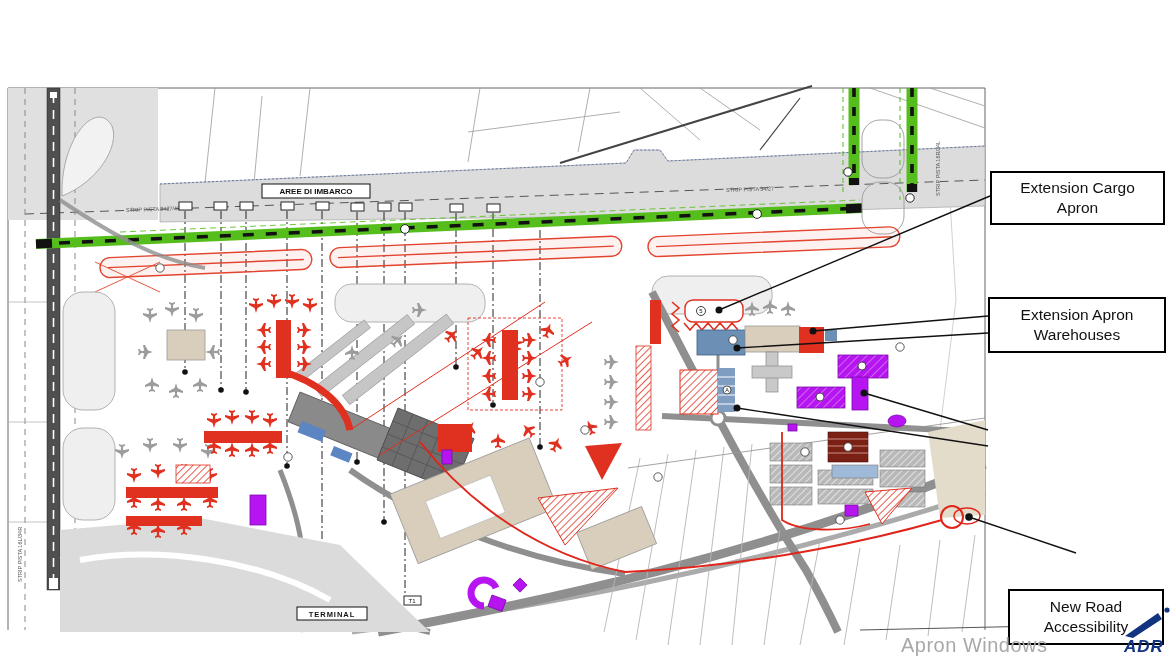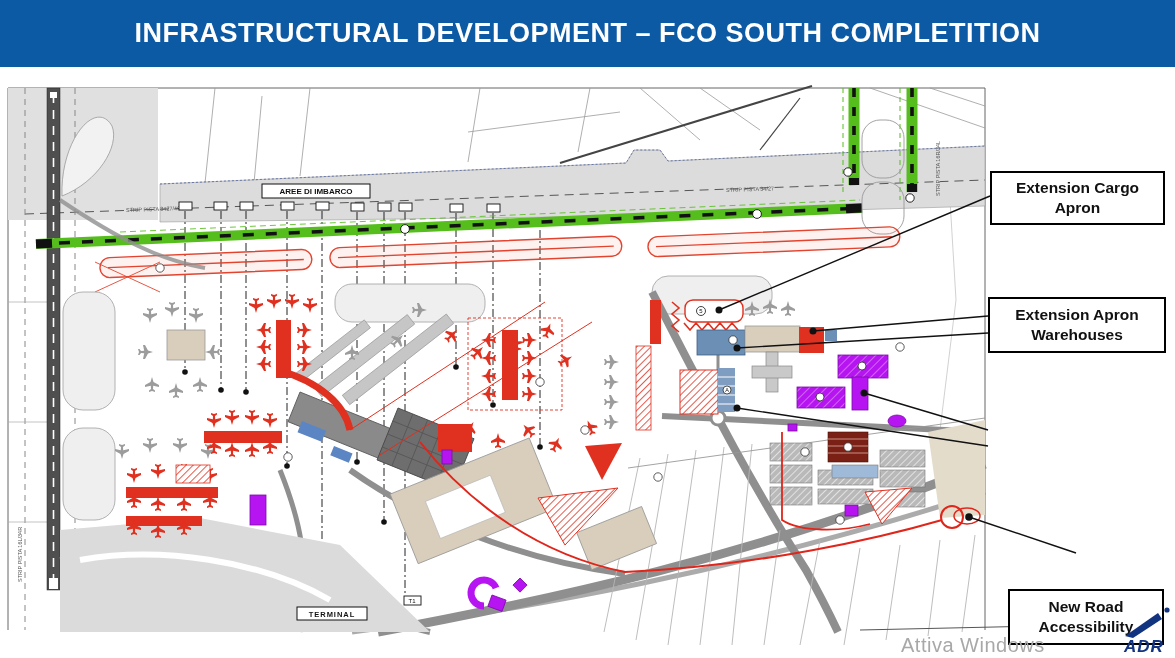--- a/index.html
+++ b/index.html
@@ -4,40 +4,37 @@
 <style>
   html,body{margin:0;padding:0;background:#fff;}
   .slide{position:relative;width:1175px;height:658px;background:#fff;overflow:hidden;
          font-family:"Liberation Sans",sans-serif;}
   .titlebar{position:absolute;left:0;top:0;width:1175px;height:67px;background:#0c59a4;
             display:flex;align-items:center;justify-content:center;}
   .titlebar h1{margin:0;color:#fff;font-size:27px;font-weight:bold;letter-spacing:.5px;
                font-family:"Liberation Sans",sans-serif;}
   .callout{position:absolute;background:#fff;border:2px solid #000;display:flex;
            align-items:center;justify-content:center;text-align:center;
-           font-weight:bold;font-size:15.5px;line-height:1.3;color:#111;padding:2px 14px;
+           font-weight:normal;font-size:15.5px;line-height:1.3;color:#111;padding:2px 14px;
            box-sizing:border-box;}
   #co1{left:990px;top:171px;width:175px;height:54px;}
   #co2{left:988px;top:297px;width:178px;height:56px;}
   #co3{left:988px;top:400px;width:178px;height:78px;}
   #co4{left:1008px;top:552px;width:156px;height:56px;margin-top:37px;}
   .watermark{position:absolute;left:901px;top:634px;font-size:20px;color:#a8a8a8;
              letter-spacing:.5px;}
   .adr{position:absolute;left:1122px;top:606px;width:52px;height:48px;}
   .adr .adrtxt{font:italic bold 17px "Liberation Sans",sans-serif;fill:#123380;letter-spacing:1px;}
   svg text{font-family:"Liberation Sans",sans-serif;}
 </style>
 </head>
 <body>
 
 <div class="slide">
 
-  <div class="titlebar">
-    <h1>INFRASTRUCTURAL DEVELOPMENT – FCO SOUTH COMPLETITION</h1>
-  </div>
 
   <svg width="1175" height="658" viewBox="0 0 1175 658" style="position:absolute;left:0;top:0;">
     <defs>
       <path id="pl" d="M0,-7 L1.5,-2 L7,1 L7,3 L1.2,1.8 L1,5 L3,6.5 L3,8 L0,7 L-3,8 L-3,6.5 L-1,5 L-1.2,1.8 L-7,3 L-7,1 L-1.5,-2 Z"></path>
       <pattern id="rh" width="5" height="5" patternUnits="userSpaceOnUse" patternTransform="rotate(45)">
         <rect width="5" height="5" fill="#fff"></rect>
           <line x1="0" y1="0" x2="0" y2="5" stroke="#e0301f" stroke-width="1.6"></line>
       </pattern>
       <pattern id="gh" width="5" height="5" patternUnits="userSpaceOnUse" patternTransform="rotate(45)">
         <rect width="5" height="5" fill="#b9b9b9"></rect>
@@ -438,21 +435,21 @@
         <circle cx="737" cy="408" r="3.5"></circle>
           <circle cx="969" cy="517" r="3.8"></circle>
       </g>
     </g>
   </svg>
 
   <div class="callout" id="co1">Extension Cargo Apron</div>
   <div class="callout" id="co2">Extension Apron Warehouses</div>
   <div class="callout" id="co4">New Road Accessibility</div>
 
-  <div class="watermark">Attiva Windows</div>
+  <div class="watermark">Apron Windows</div>
 
   <svg class="adr" viewBox="0 0 52 48">
     <polygon points="3,30 36,7 40,13 11,32" fill="#123380"></polygon>
     <circle cx="45" cy="4" r="2.6" fill="#123380"></circle>
     <text class="adrtxt" x="2" y="46">ADR</text>
   </svg>
 
 </div>
 
 </body></html>

